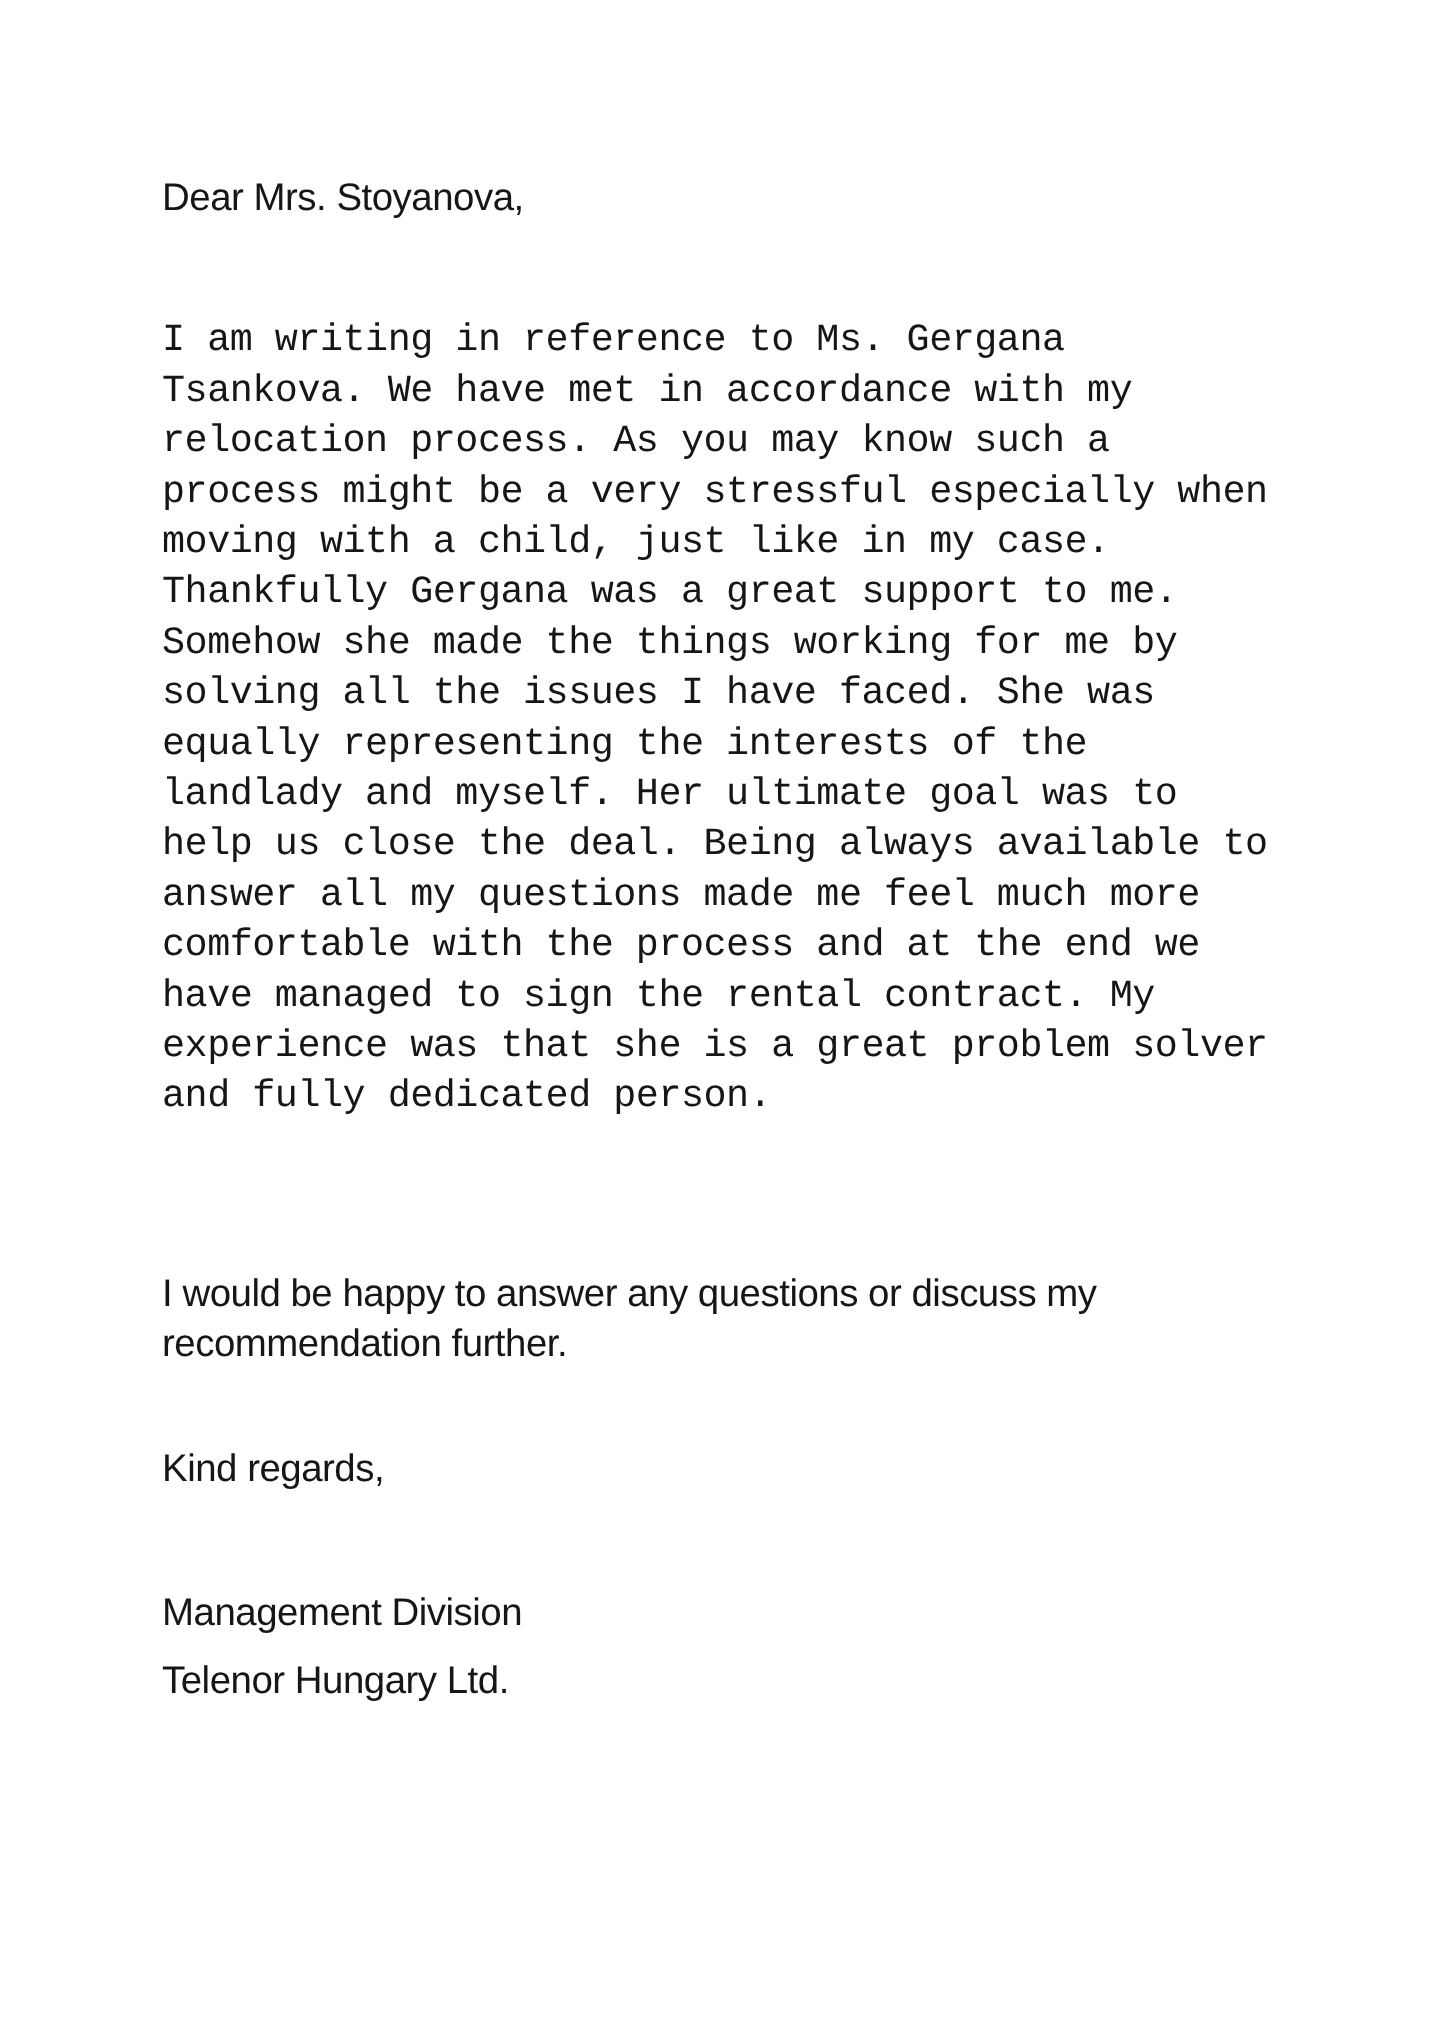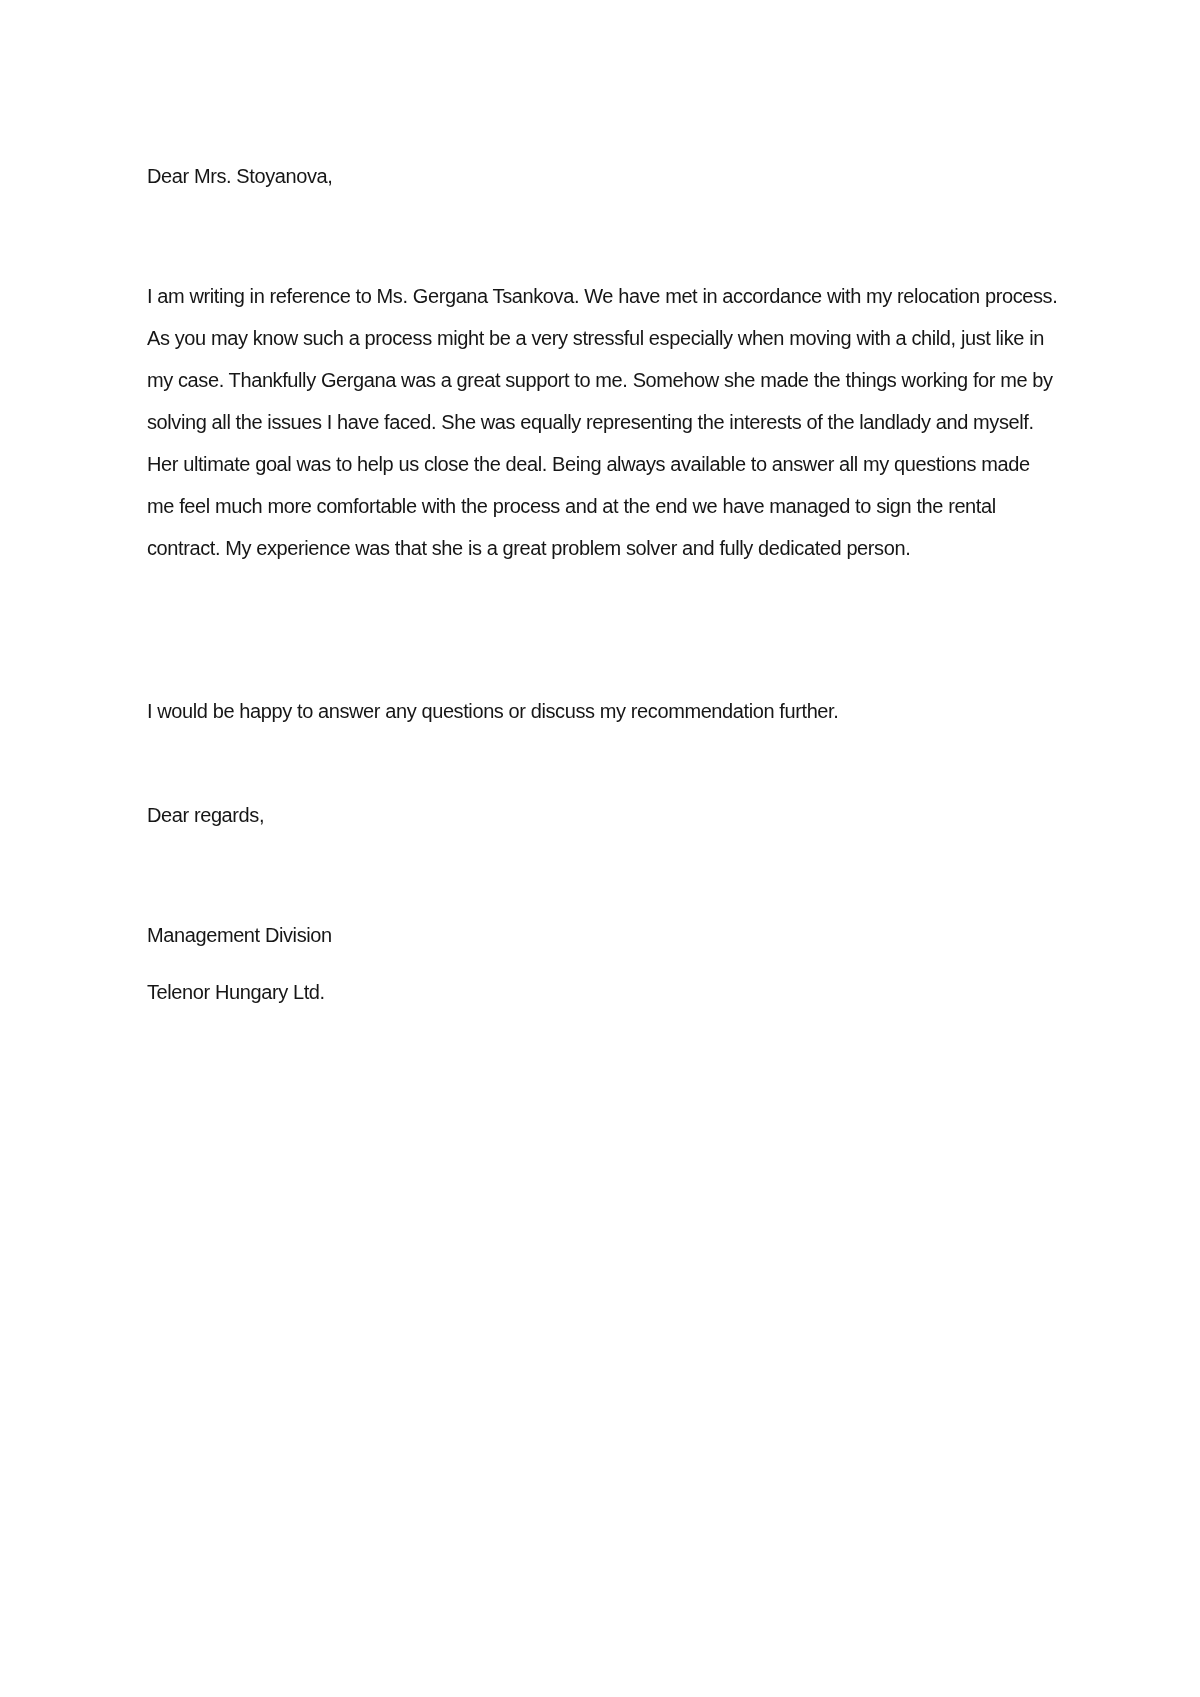--- a/index.html
+++ b/index.html
@@ -16,45 +16,45 @@
     font-family: "Liberation Sans", "DejaVu Sans", sans-serif;
     color: #161616;
   }
   .content {
     position: absolute;
     left: 135px;
     top: 143px;
     width: 935px;
   }
   .content p {
-    margin: 12px;
-    font-size: 20px;
+    margin: 0;
+    font-size: 32px;
     line-height: 42px;
     letter-spacing: -0.4px;
     font-weight: 400;
   }
   .salutation   { margin-bottom: 78px  !important; }
-  .body-para-1  { margin-bottom: 121px !important; }
+  .body-para-1  { margin-bottom: 121px !important; font-family: Liberation Mono, monospace; }
   .body-para-2  { margin-bottom: 62px  !important; }
   .closing      { margin-bottom: 78px  !important; }
   .sig-line     { margin-bottom: 15px  !important; }
   .sig-line:last-child { margin-bottom: 0 !important; }
 </style>
 </head>
 <body>
 
 <div class="page">
   <div class="content">
     <p class="salutation">Dear Mrs. Stoyanova,</p>
 
     <p class="body-para-1">I am writing in reference to Ms. Gergana Tsankova. We have met in accordance with my relocation process. As you may know such a process might be a very stressful especially when moving with a child, just like in my case. Thankfully Gergana was a great support to me. Somehow she made the things working for me by solving all the issues I have faced. She was equally representing the interests of the landlady and myself. Her ultimate goal was to help us close the deal. Being always available to answer all my questions made me feel much more comfortable with the process and at the end we have managed to sign the rental contract. My experience was that she is a great problem solver and fully dedicated person.</p>
 
     <p class="body-para-2">I would be happy to answer any questions or discuss my recommendation further.</p>
 
-    <p class="closing">Dear regards,</p>
+    <p class="closing">Kind regards,</p>
 
 
 
     <p class="sig-line">Management Division</p>
 
     <p class="sig-line">Telenor Hungary Ltd.</p>
   </div>
 </div>
 
 </body></html>

